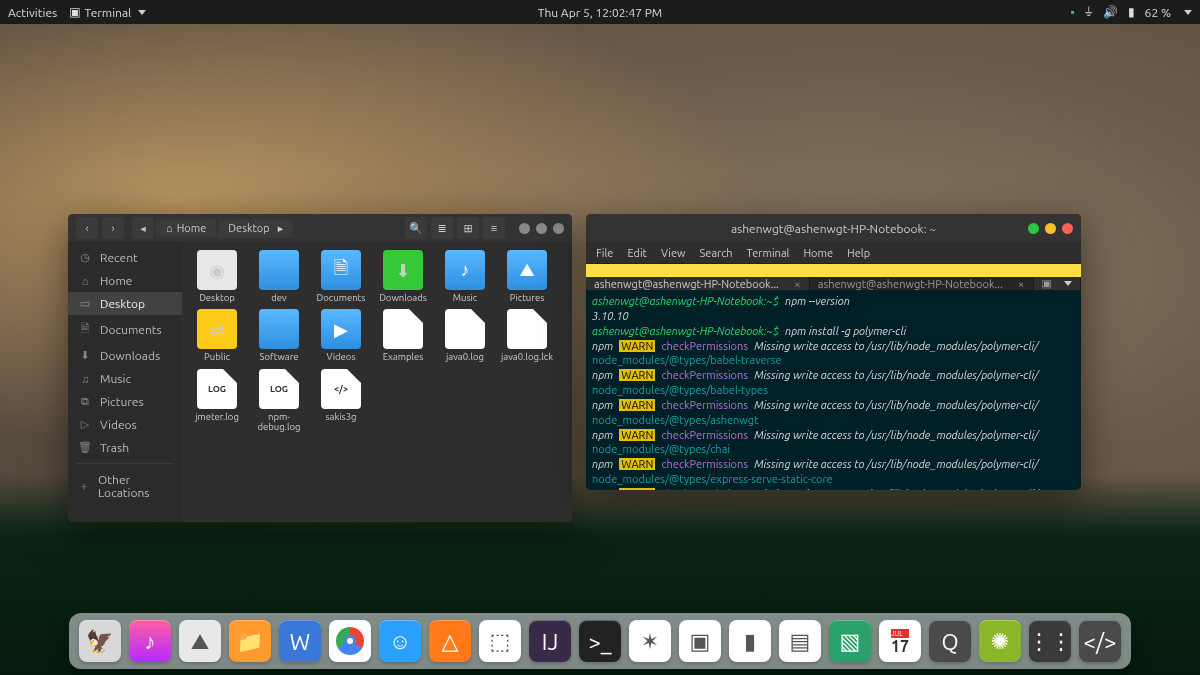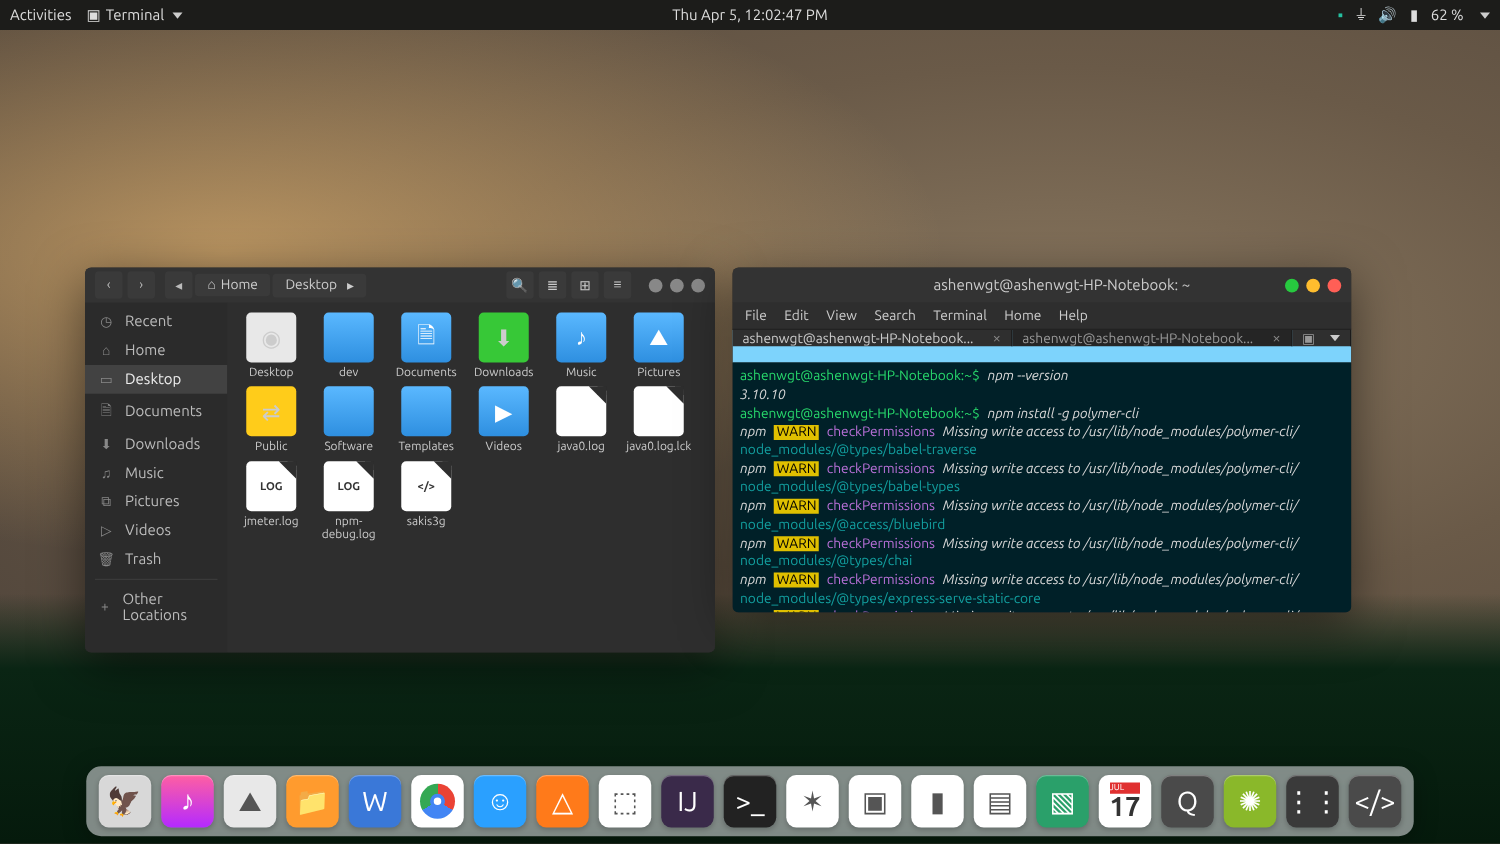--- a/index.html
+++ b/index.html
@@ -49,29 +49,29 @@
 .fileitem{width:62px;display:flex;flex-direction:column;align-items:center;font-size:9.5px;text-align:center;color:#ccc;margin:0 0 6px 0;gap:3px;cursor:default;}
 .ficon{width:40px;height:40px;border-radius:4px;display:flex;align-items:center;justify-content:center;font-size:18px;}
 .folder{background:linear-gradient(#5ab8ff,#2e8fe0);}
 .doc{background:#fff;position:relative;}
 .doc::after{content:"";position:absolute;top:0;right:0;border-width:7px;border-style:solid;border-color:#2e2e2e #2e2e2e transparent transparent;}
 .fileitem span{line-height:1.1;}
 
 
 .term{left:586px;top:214px;width:495px;height:276px;background:#2a2a2a;}
 .term .titlebar{justify-content:center;}
-.term .ttl{position:absolute;left:50%;transform:translateX(-50%);margin-left:16px;}
+.term .ttl{position:absolute;left:50%;transform:translateX(-50%);}
 .menubar{height:22px;background:#2e2e2e;display:flex;align-items:center;gap:14px;padding:0 10px;font-size:11px;color:#ccc;border-bottom:1px solid #222;}
-.tabs{height:26px;background:#7dd3fc;display:flex;align-items:flex-start;font-size:11px;}
+.tabs{height:26px;background:#fde047;display:flex;align-items:flex-end;font-size:11px;}
 .ttab{flex:1;display:flex;align-items:center;padding:0 8px;gap:6px;background:#2f2f2f;border-right:1px solid #1a1a1a;}
 .ttab.inactive{background:#252525;color:#999;}
 .ttab .x{margin-left:auto;color:#888;font-size:12px;}
 .ttab.new{flex:0 0 34px;justify-content:center;color:#999;}
 .termbody{background:#002028;font-family:"Ubuntu Mono","DejaVu Sans Mono",monospace;font-size:11px;line-height:1.35;padding:4px 6px;height:calc(100% - 76px);overflow:hidden;color:#ccc;white-space:pre-wrap;}
-.pr{color:#27d96c;}
+.pr{color:#27d96c;font-style:italic;}
 .wh{color:#d8d8d8;font-style:italic;}
 .warn{background:#e0c000;color:#000;padding:0 2px;}
 .chk{color:#b870d8;}
 .path{color:#12a0a0;}
 
 
 .dock{position:absolute;left:50%;bottom:6px;transform:translateX(-50%);height:56px;background:rgba(230,230,235,.55);border-radius:12px;display:flex;align-items:center;padding:0 10px;gap:8px;backdrop-filter:blur(6px);box-shadow:0 4px 20px rgba(0,0,0,.3);}
 .dockitem{width:42px;height:42px;border-radius:8px;display:flex;align-items:center;justify-content:center;font-size:22px;color:#fff;box-shadow:inset 0 1px 0 rgba(255,255,255,.3),0 2px 4px rgba(0,0,0,.2);cursor:default;}
 </style>
 </head>
@@ -195,26 +195,26 @@
         </div>
         <div class="fileitem">
           <div class="ficon" style="background: rgb(255, 204, 26);">⇄</div>
           <span>Public</span>
         </div>
         <div class="fileitem">
           <div class="ficon folder" style="color: rgb(255, 255, 255);"></div>
           <span>Software</span>
         </div>
         <div class="fileitem">
-          <div class="ficon folder" style="color: rgb(255, 255, 255);"></div>
-          <span>Templates</span>
-        </div>
-        <div class="fileitem">
           <div class="ficon folder" style="color: rgb(255, 255, 255);">▶</div>
           <span>Videos</span>
+        </div>
+        <div class="fileitem">
+          <div class="ficon doc" style="background: rgb(255, 255, 255); color: rgb(51, 51, 51); font-size: 9px; font-weight: bold;"></div>
+          <span>Examples</span>
         </div>
         <div class="fileitem">
           <div class="ficon doc" style="background: rgb(255, 255, 255); color: rgb(51, 51, 51); font-size: 9px; font-weight: bold;"></div>
           <span>java0.log</span>
         </div>
         <div class="fileitem">
           <div class="ficon doc" style="background: rgb(255, 255, 255); color: rgb(51, 51, 51); font-size: 9px; font-weight: bold;"></div>
           <span>java0.log.lck</span>
         </div>
         <div class="fileitem">
@@ -266,21 +266,21 @@
       </div>
     </div>
   <div class="termbody" id="term-body"><span class="pr">ashenwgt@ashenwgt-HP-Notebook:~$</span> <span class="wh">npm --version</span>
 <span class="wh">3.10.10</span>
 <span class="pr">ashenwgt@ashenwgt-HP-Notebook:~$</span> <span class="wh">npm install -g polymer-cli</span>
 <span class="wh">npm</span> <span class="warn">WARN</span> <span class="chk">checkPermissions</span> <span class="wh">Missing write access to /usr/lib/node_modules/polymer-cli/</span>
 <span class="path">node_modules/@types/babel-traverse</span>
 <span class="wh">npm</span> <span class="warn">WARN</span> <span class="chk">checkPermissions</span> <span class="wh">Missing write access to /usr/lib/node_modules/polymer-cli/</span>
 <span class="path">node_modules/@types/babel-types</span>
 <span class="wh">npm</span> <span class="warn">WARN</span> <span class="chk">checkPermissions</span> <span class="wh">Missing write access to /usr/lib/node_modules/polymer-cli/</span>
-<span class="path">node_modules/@access/bluebird</span>
+<span class="path">node_modules/@types/ashenwgt</span>
 <span class="wh">npm</span> <span class="warn">WARN</span> <span class="chk">checkPermissions</span> <span class="wh">Missing write access to /usr/lib/node_modules/polymer-cli/</span>
 <span class="path">node_modules/@types/chai</span>
 <span class="wh">npm</span> <span class="warn">WARN</span> <span class="chk">checkPermissions</span> <span class="wh">Missing write access to /usr/lib/node_modules/polymer-cli/</span>
 <span class="path">node_modules/@types/express-serve-static-core</span>
 <span class="wh">npm</span> <span class="warn">WARN</span> <span class="chk">checkPermissions</span> <span class="wh">Missing write access to /usr/lib/node_modules/polymer-cli/</span>
 
    
 
    
 
@@ -334,21 +334,21 @@
     </div>
     <div class="dockitem" style="background: rgb(255, 255, 255);">
       <span style="color: rgb(85, 85, 85);">▤</span>
     </div>
     <div class="dockitem" style="background: rgb(42, 160, 106);">
       <span>▧</span>
     </div>
     <div class="dockitem" style="background: rgb(255, 255, 255); padding: 0px; overflow: hidden;">
       <div style="display:flex;flex-direction:column;align-items:center;font-size:8px;color:#333;line-height:1">
         <div style="background:#e03030;color:#fff;width:100%;font-size:7px;padding:1px 0">JUL</div>
-        <div style="font-size:22px;font-weight:bold">17</div>
+        <div style="font-size:16px;font-weight:bold">17</div>
       </div>
     </div>
     <div class="dockitem" style="background: rgb(74, 74, 74);">
       <span>Q</span>
     </div>
     <div class="dockitem" style="background: rgb(138, 184, 42);">
       <span>✺</span>
     </div>
     <div class="dockitem" style="background: rgb(58, 58, 58);">
       <span>⋮⋮</span>

